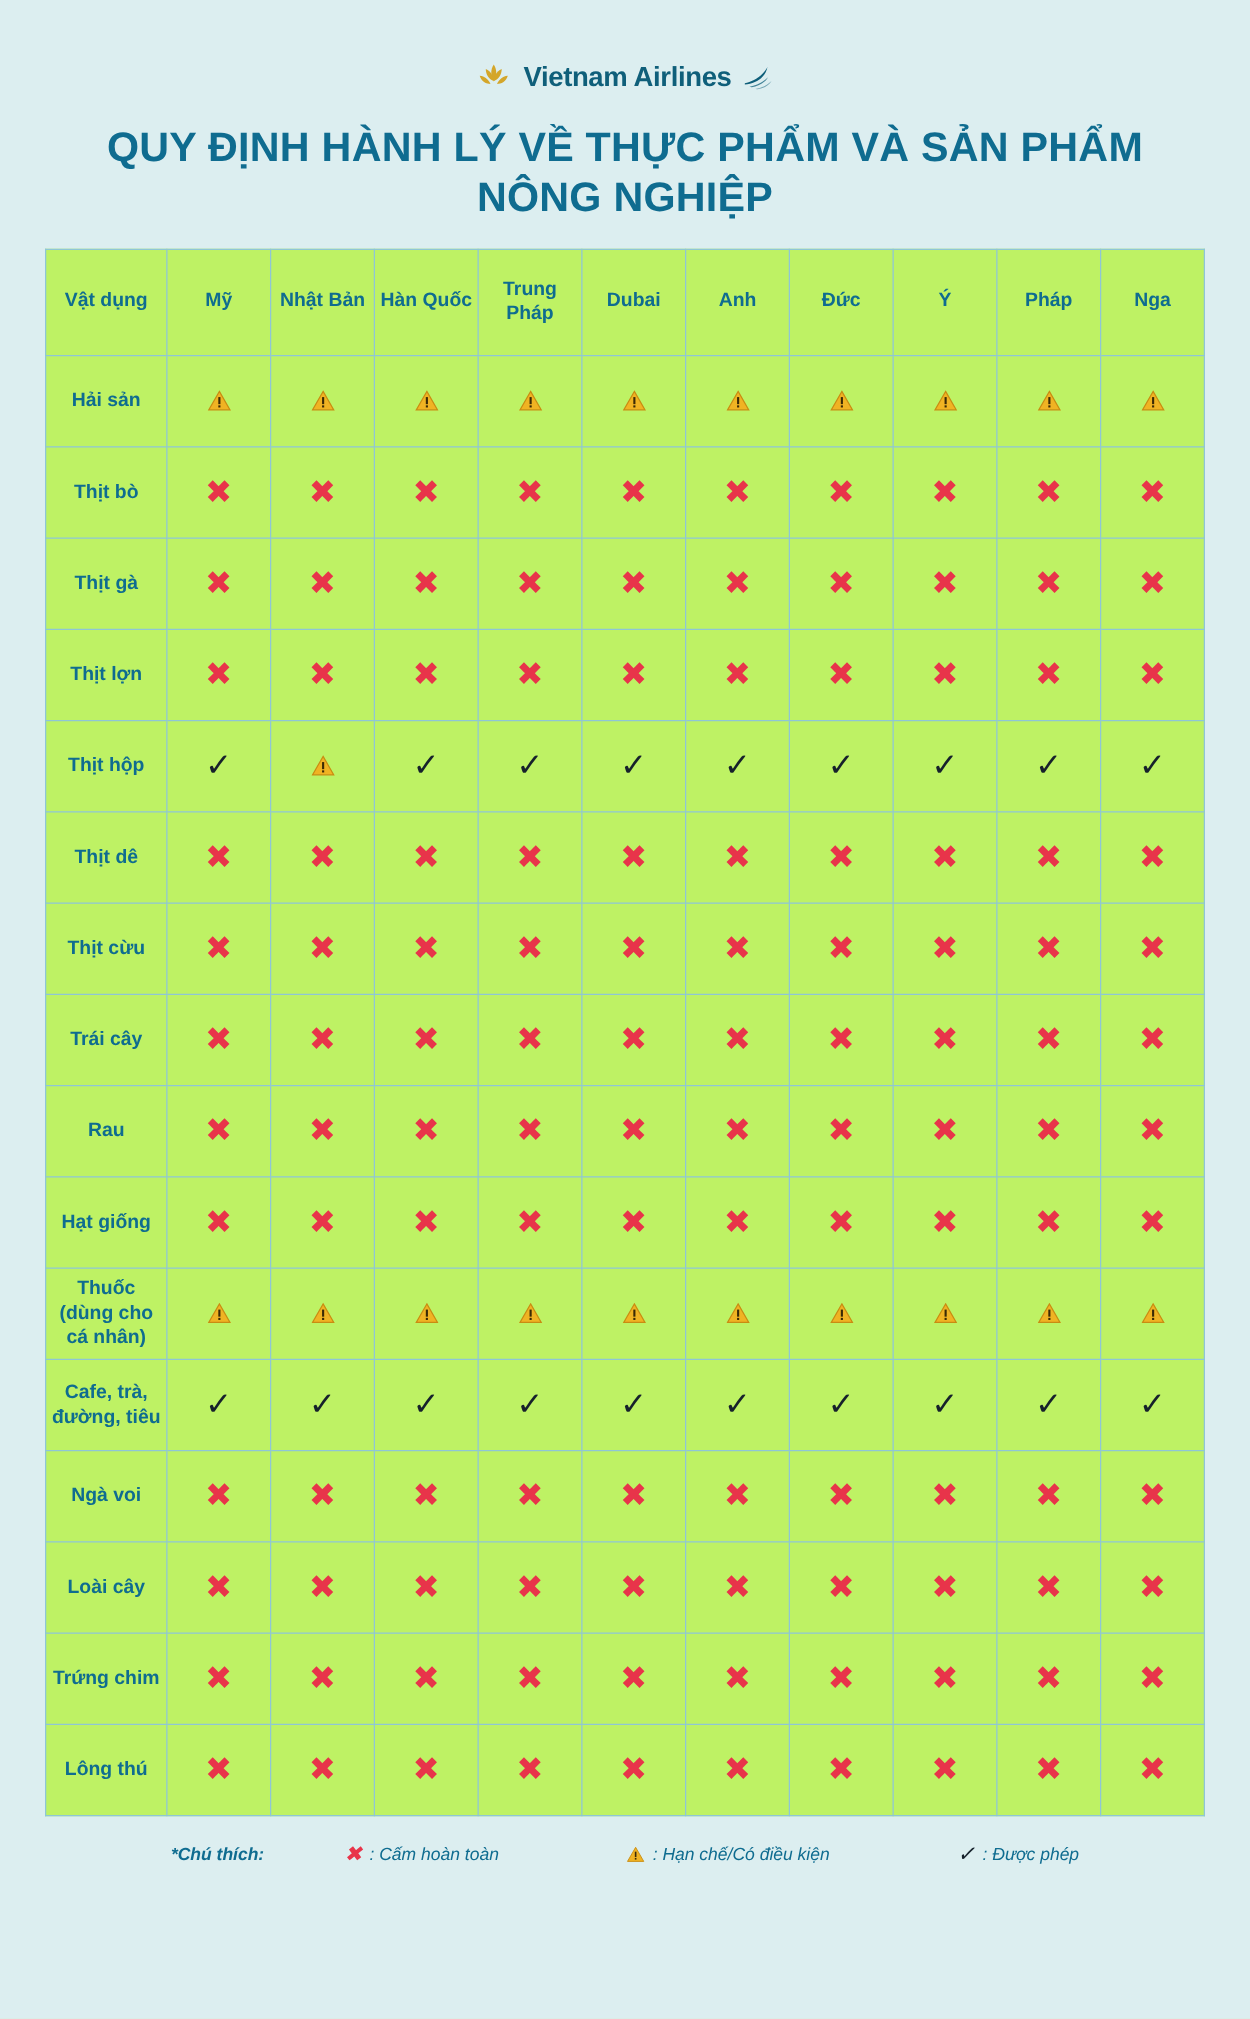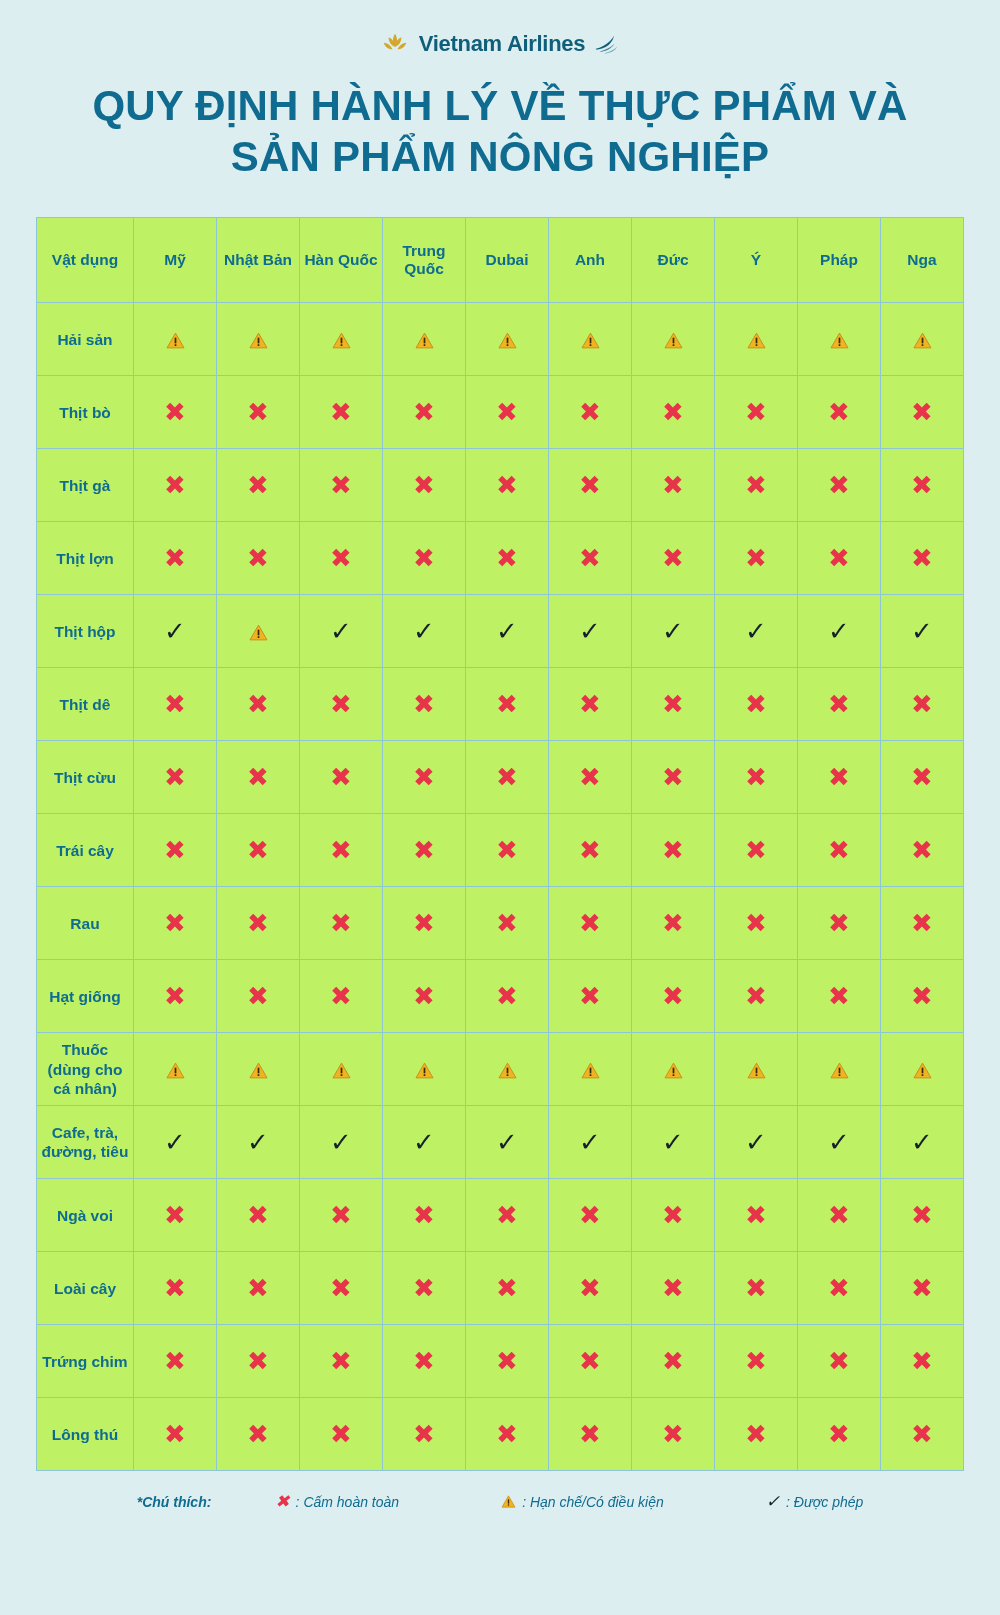--- a/index.html
+++ b/index.html
@@ -22,21 +22,21 @@
     position: relative;
   }
 
   
   .brand {
     display: flex;
     align-items: center;
     justify-content: center;
     gap: 9px;
     height: 40px;
-    margin-top: 6px;
+    margin-top: 24px;
   }
   .brand-logo {
     width: 30px;
     height: 30px;
     display: block;
   }
   .brand-name {
     font-size: 22px;
     font-weight: 700;
     letter-spacing: -0.3px;
@@ -45,26 +45,26 @@
   }
   .brand-swoosh {
     width: 26px;
     height: 22px;
     display: block;
   }
 
   
   .title {
     text-align: center;
-    font-size: 42px;
+    font-size: 33px;
     line-height: 1.22;
     font-weight: 700;
     color: #0f6c90;
     letter-spacing: 0.2px;
-    margin: 16px auto 35px auto;
+    margin: 16px auto 20px auto;
     max-width: 900px;
     text-transform: uppercase;
   }
 
   
   table.rules {
     border-collapse: collapse;
     width: 928px;
     margin: 0 auto;
     background: #bef264;
@@ -180,21 +180,21 @@
 
   <h1 class="title">QUY ĐỊNH HÀNH LÝ VỀ THỰC PHẨM VÀ SẢN PHẨM NÔNG NGHIỆP</h1>
 
   <table class="rules">
     <thead>
       <tr>
         <th class="col-item">Vật dụng</th>
         <th>Mỹ</th>
         <th>Nhật Bản</th>
         <th>Hàn Quốc</th>
-        <th>Trung Quốc</th>
+        <th>Trung Pháp</th>
         <th>Dubai</th>
         <th>Anh</th>
         <th>Đức</th>
         <th>Ý</th>
         <th>Pháp</th>
         <th>Nga</th>
       </tr>
     </thead>
     <tbody id="table-body">
         <tr>

